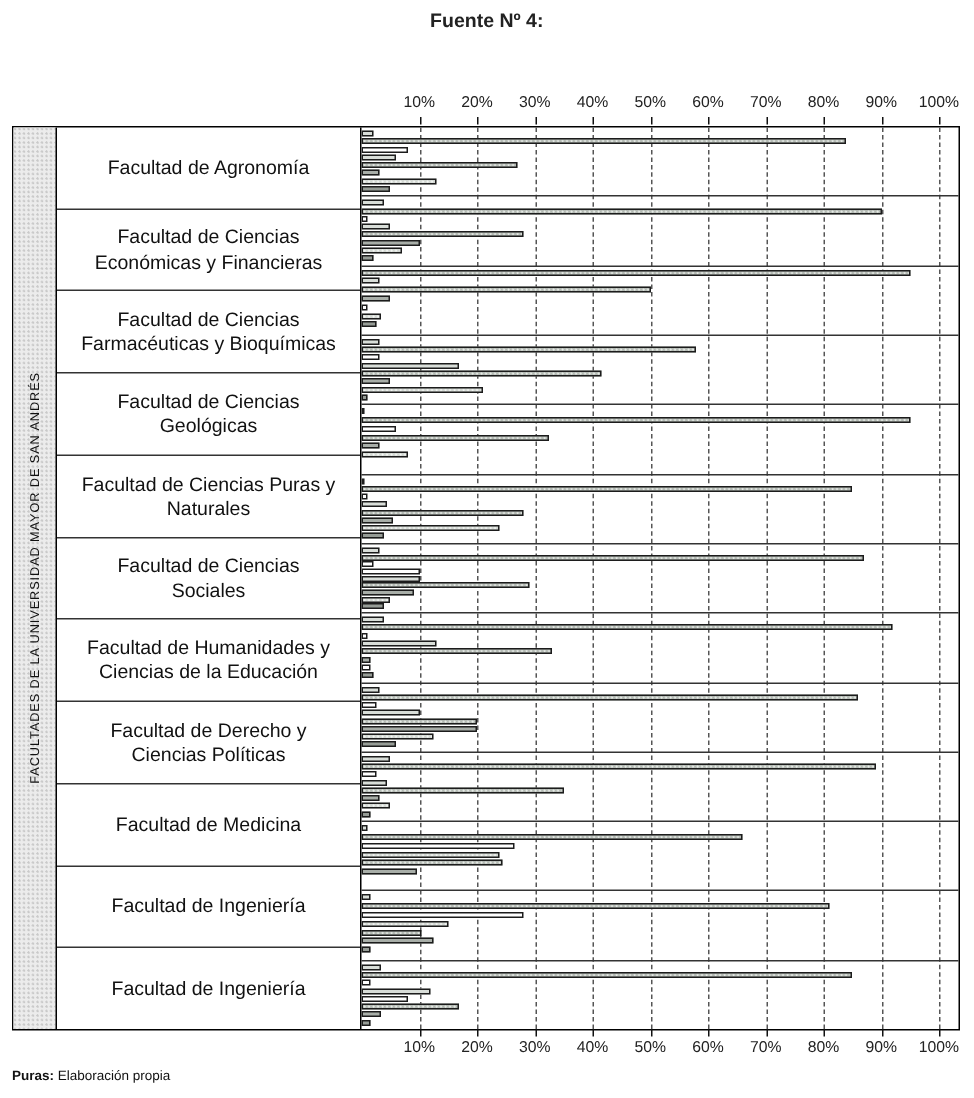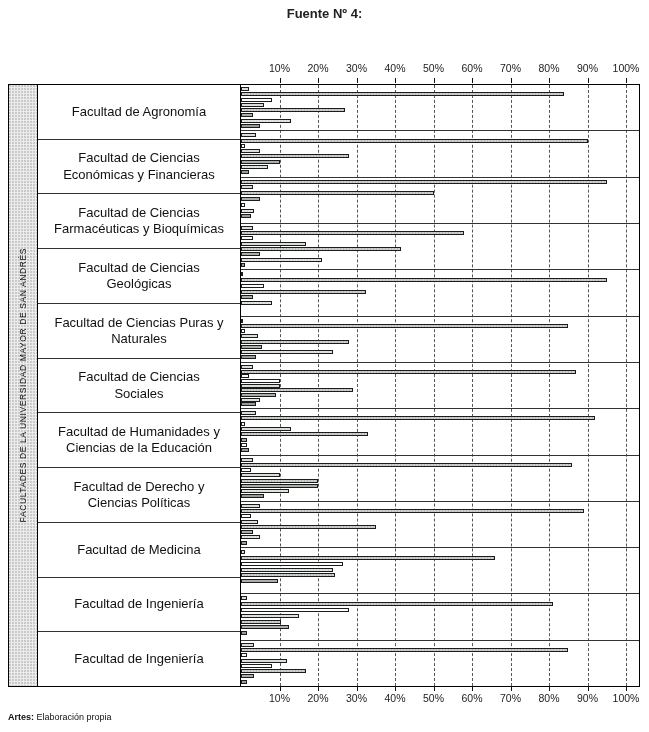--- a/index.html
+++ b/index.html
@@ -268,16 +268,16 @@
       <span class="tick-mark" style="left: 269.5px;"></span>
       <span class="tick-label" style="left: 308px;">80%</span>
       <span class="tick-mark" style="left: 308px;"></span>
       <span class="tick-label" style="left: 346.5px;">90%</span>
       <span class="tick-mark" style="left: 346.5px;"></span>
       <span class="tick-label" style="left: 385px;">100%</span>
       <span class="tick-mark" style="left: 385px;"></span>
     </div>
 
   <div class="footer">
-    <b>Artes:</b>
+    <b>Puras:</b>
     <span>Elaboración propia</span>
   </div>
 </div>
 
 </body></html>

